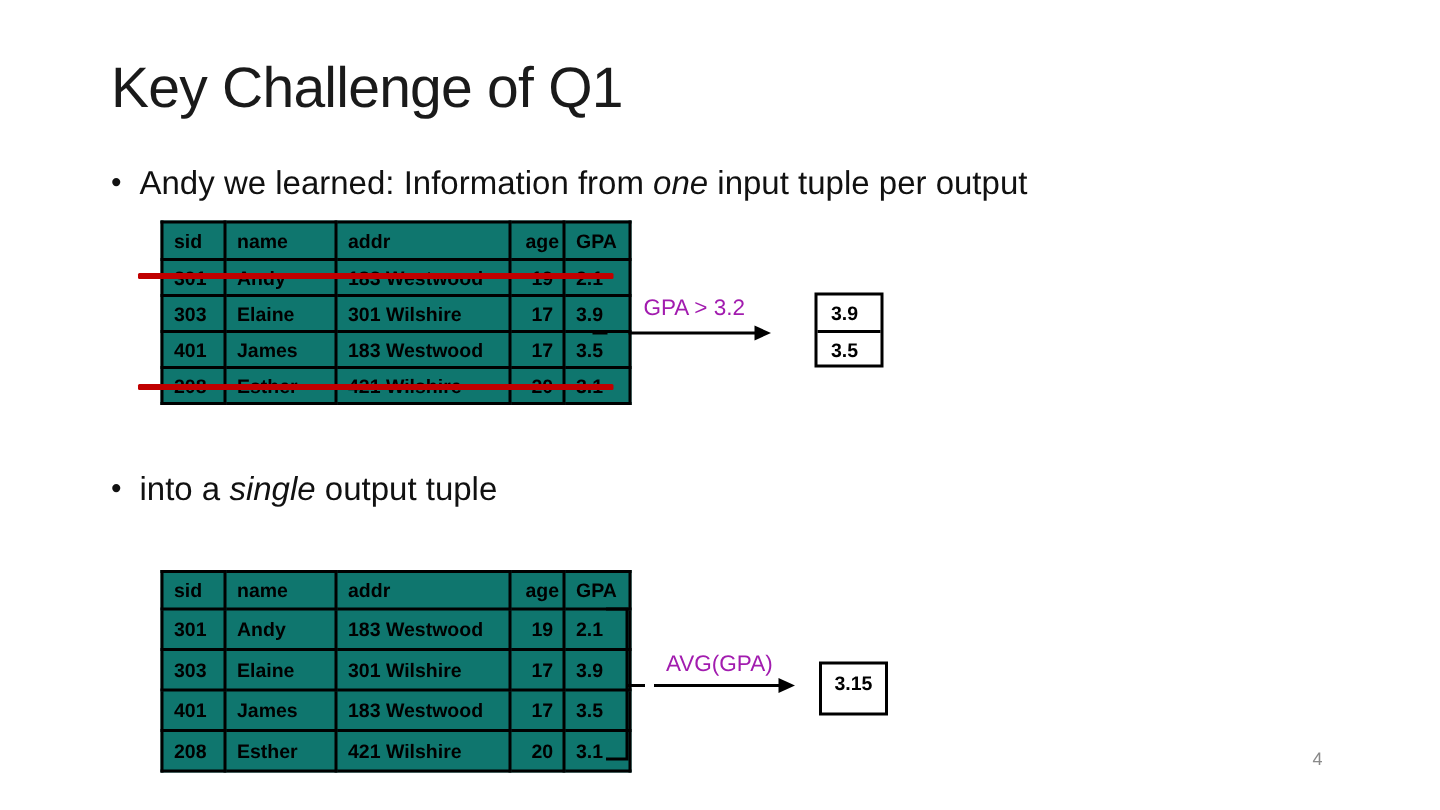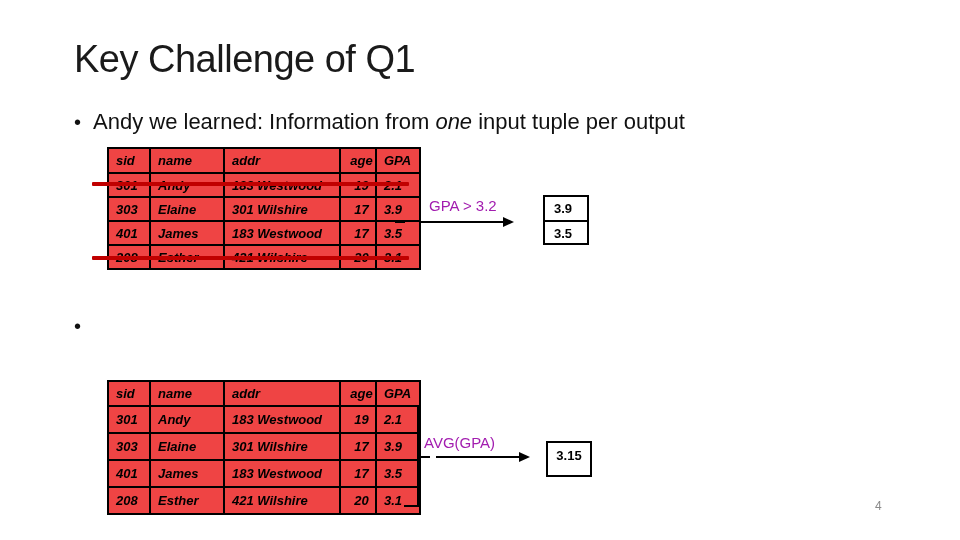--- a/index.html
+++ b/index.html
@@ -31,22 +31,21 @@
     font-size: 20px;
   }
   .bullet .btext { padding-left: 19px; }
   .bullet i { font-style: italic; }
   .b1 { top: 107px; width: 860px; }
   .b2 { top: 311px; width: 870px; }
 
   
   .dtable {
     position: absolute; border-collapse: collapse; table-layout: fixed;
-    background: #ef4444;
-    font-style: italic;
+    background: #0f766e;
   }
   .dtable th, .dtable td {
     border: 2px solid #000;
     font-size: 13px; font-weight: bold; color: #000;
     text-align: left; vertical-align: middle;
     padding: 0 0 0 7px; overflow: hidden; white-space: nowrap;
   }
   .dtable th:nth-child(1), .dtable td:nth-child(1) { width: 42px; }
   .dtable th:nth-child(2), .dtable td:nth-child(2) { width: 74px; }
   .dtable th:nth-child(3), .dtable td:nth-child(3) { width: 116px; }
@@ -65,21 +64,21 @@
     background: var(--strike-red, #c00000); border-radius: 1px;
   }
   .s1 { top: 182px; }
   .s2 { top: 256px; }
 
   
   .oplabel {
     position: absolute; font-size: 15px; color: #a21caf; white-space: nowrap;
   }
   .l1 { left: 429px; top: 197px; }
-  .l2 { left: 424px; top: 434px; }
+  .l2 { left: 444px; top: 434px; }
 
   
   .arrow-svg { position: absolute; }
   .a1 { left: 390px; top: 210px; }
   .a2 { left: 396px; top: 398px; }
 
   
   .resA {
     position: absolute; left: 543px; top: 195px; width: 46px;
     border: 2px solid #000; background: #fff;
@@ -168,20 +167,21 @@
   </svg>
 
   <div class="resA">
     <div class="resA-cell">3.9</div>
     <div class="resA-cell">3.5</div>
   </div>
 
   <div class="bullet b2">
     <span class="marker">•</span>
     <div class="btext">
+      <div><span>into a </span><i>single</i><span> output tuple</span></div>
     </div>
   </div>
 
   <table class="dtable t2">
       <tbody>
         <tr>
           <th>sid</th>
           <th>name</th>
           <th>addr</th>
           <th>age</th>

